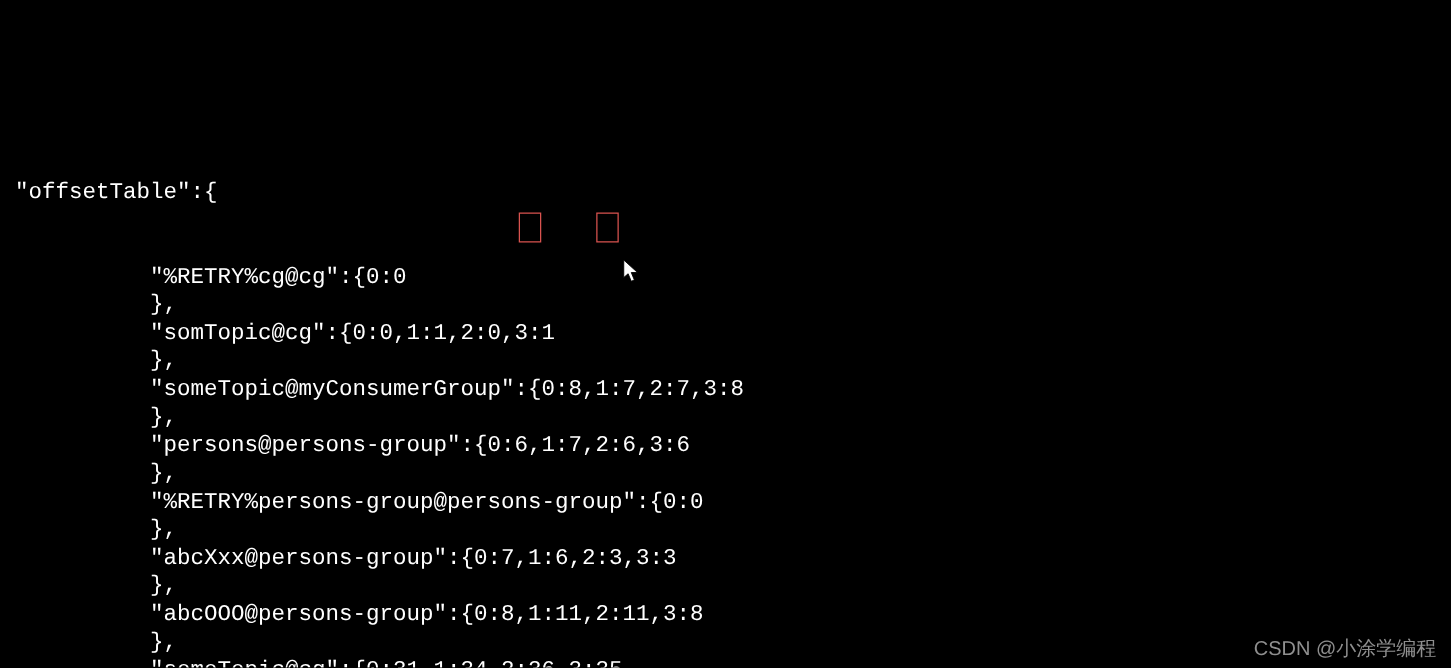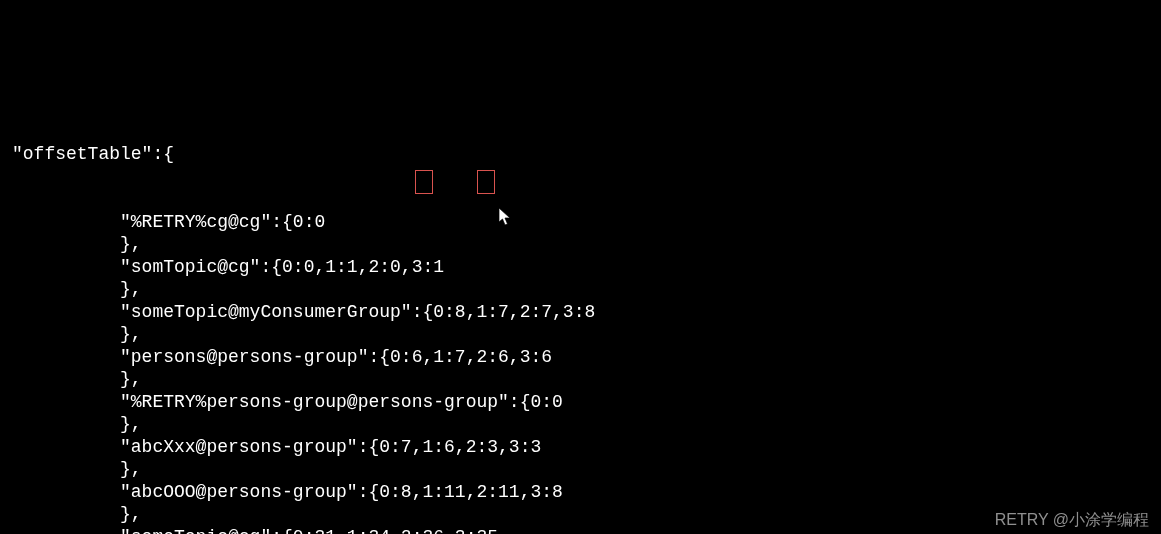--- a/index.html
+++ b/index.html
@@ -62,16 +62,16 @@
 </div>
 
 <div id="highlights-container"><div class="highlight-box" style="top: 170px; left: 415px; width: 18px; height: 24px;"></div><div class="highlight-box" style="top: 170px; left: 477px; width: 18px; height: 24px;"></div></div>
 
 <div class="cursor" id="cursor" style="top: 184px; left: 487px;">
   <svg class="cursor-svg" viewBox="0 0 16 20">
     <path d="M1 1 L1 15 L4.5 12 L7 18 L9.5 17 L7 11 L12 11 Z" fill="#fff" stroke="#000" stroke-width="0.7"></path>
   </svg>
 </div>
 
-<div class="watermark">RETRY @小涂学编程</div>
+<div class="watermark">CSDN @小涂学编程</div>
 
 
 
 
 </body></html>

